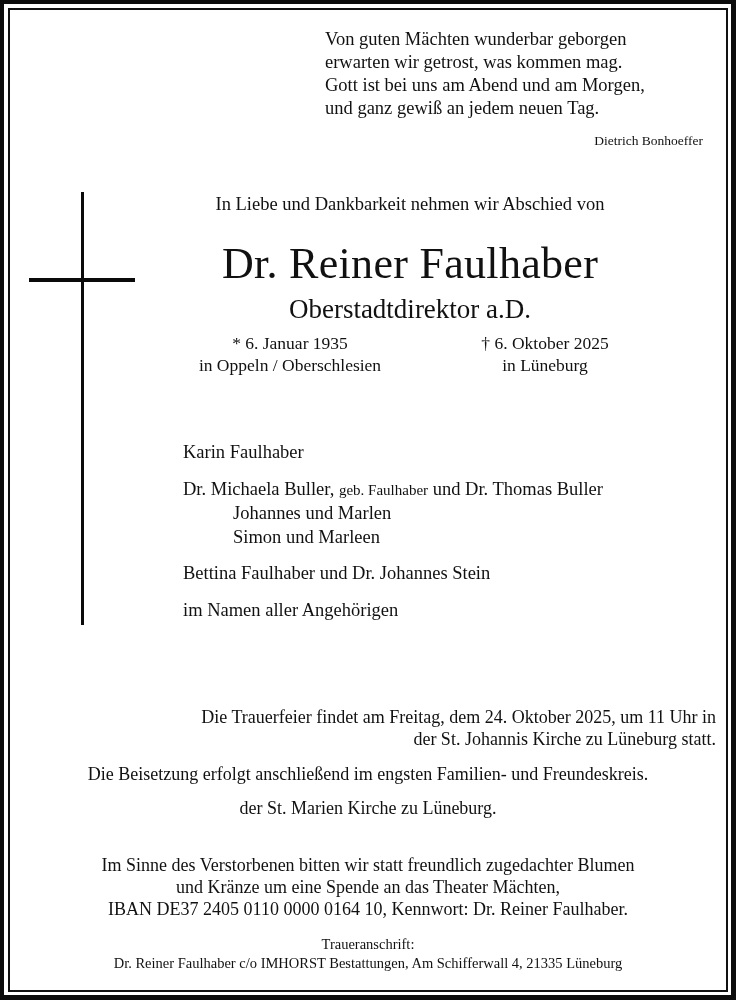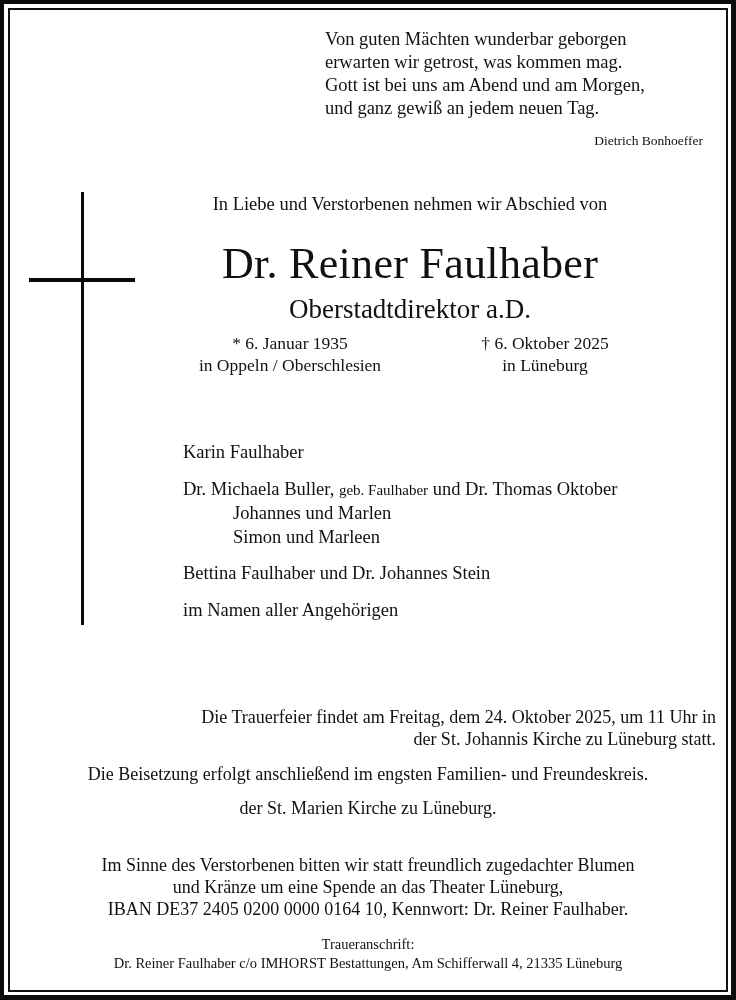--- a/index.html
+++ b/index.html
@@ -141,58 +141,58 @@
   <div>Gott ist bei uns am Abend und am Morgen,</div>
   <div>und ganz gewiß an jedem neuen Tag.</div>
 </div>
 <div class="abs poem-author">Dietrich Bonhoeffer</div>
 
 <div>
   <div class="cross-v"></div>
   <div class="cross-h"></div>
 </div>
 
-<div class="center-col intro">In Liebe und Verstorbenen nehmen wir Abschied von</div>
+<div class="center-col intro">In Liebe und Dankbarkeit nehmen wir Abschied von</div>
 <div class="center-col name">Dr. Reiner Faulhaber</div>
 <div class="center-col title">Oberstadtdirektor a.D.</div>
 
 <div class="dates-birth">
   <div>* 6. Januar 1935</div>
   <div>in Oppeln / Oberschlesien</div>
 </div>
 <div class="dates-death">
   <div>† 6. Oktober 2025</div>
   <div>in Lüneburg</div>
 </div>
 
 <div class="family">
   <div class="line">Karin Faulhaber</div>
   <div class="line gap">
     <span>Dr. Michaela Buller,</span>
     <span class="small">geb. Faulhaber</span>
-    <span>und Dr. Thomas Oktober</span>
+    <span>und Dr. Thomas Buller</span>
   </div>
   <div class="line indent">Johannes und Marlen</div>
   <div class="line indent">Simon und Marleen</div>
   <div class="line gap">Bettina Faulhaber und Dr. Johannes Stein</div>
   <div class="line gap">im Namen aller Angehörigen</div>
 </div>
 
 <div class="announce a1">
   <div class="line">Die Trauerfeier findet am Freitag, dem 24. Oktober 2025, um 11 Uhr in</div>
   <div class="line">der St. Johannis Kirche zu Lüneburg statt.</div>
 </div>
 <div class="announce a2">
   <div class="line">Die Beisetzung erfolgt anschließend im engsten Familien- und Freundeskreis.</div>
 </div>
 <div class="announce a3">
   <div class="line">der St. Marien Kirche zu Lüneburg.</div>
 </div>
 <div class="announce a4">
   <div class="line">Im Sinne des Verstorbenen bitten wir statt freundlich zugedachter Blumen</div>
-  <div class="line">und Kränze um eine Spende an das Theater Lüneburg,</div>
-  <div class="line">IBAN DE37 2405 0200 0000 0164 10, Kennwort: Dr. Reiner Faulhaber.</div>
+  <div class="line">und Kränze um eine Spende an das Theater Mächten,</div>
+  <div class="line">IBAN DE37 2405 0110 0000 0164 10, Kennwort: Dr. Reiner Faulhaber.</div>
 </div>
 
 <div class="address">
   <div>Traueranschrift:</div>
   <div>Dr. Reiner Faulhaber c/o IMHORST Bestattungen, Am Schifferwall 4, 21335 Lüneburg</div>
 </div>
 
 </body></html>

